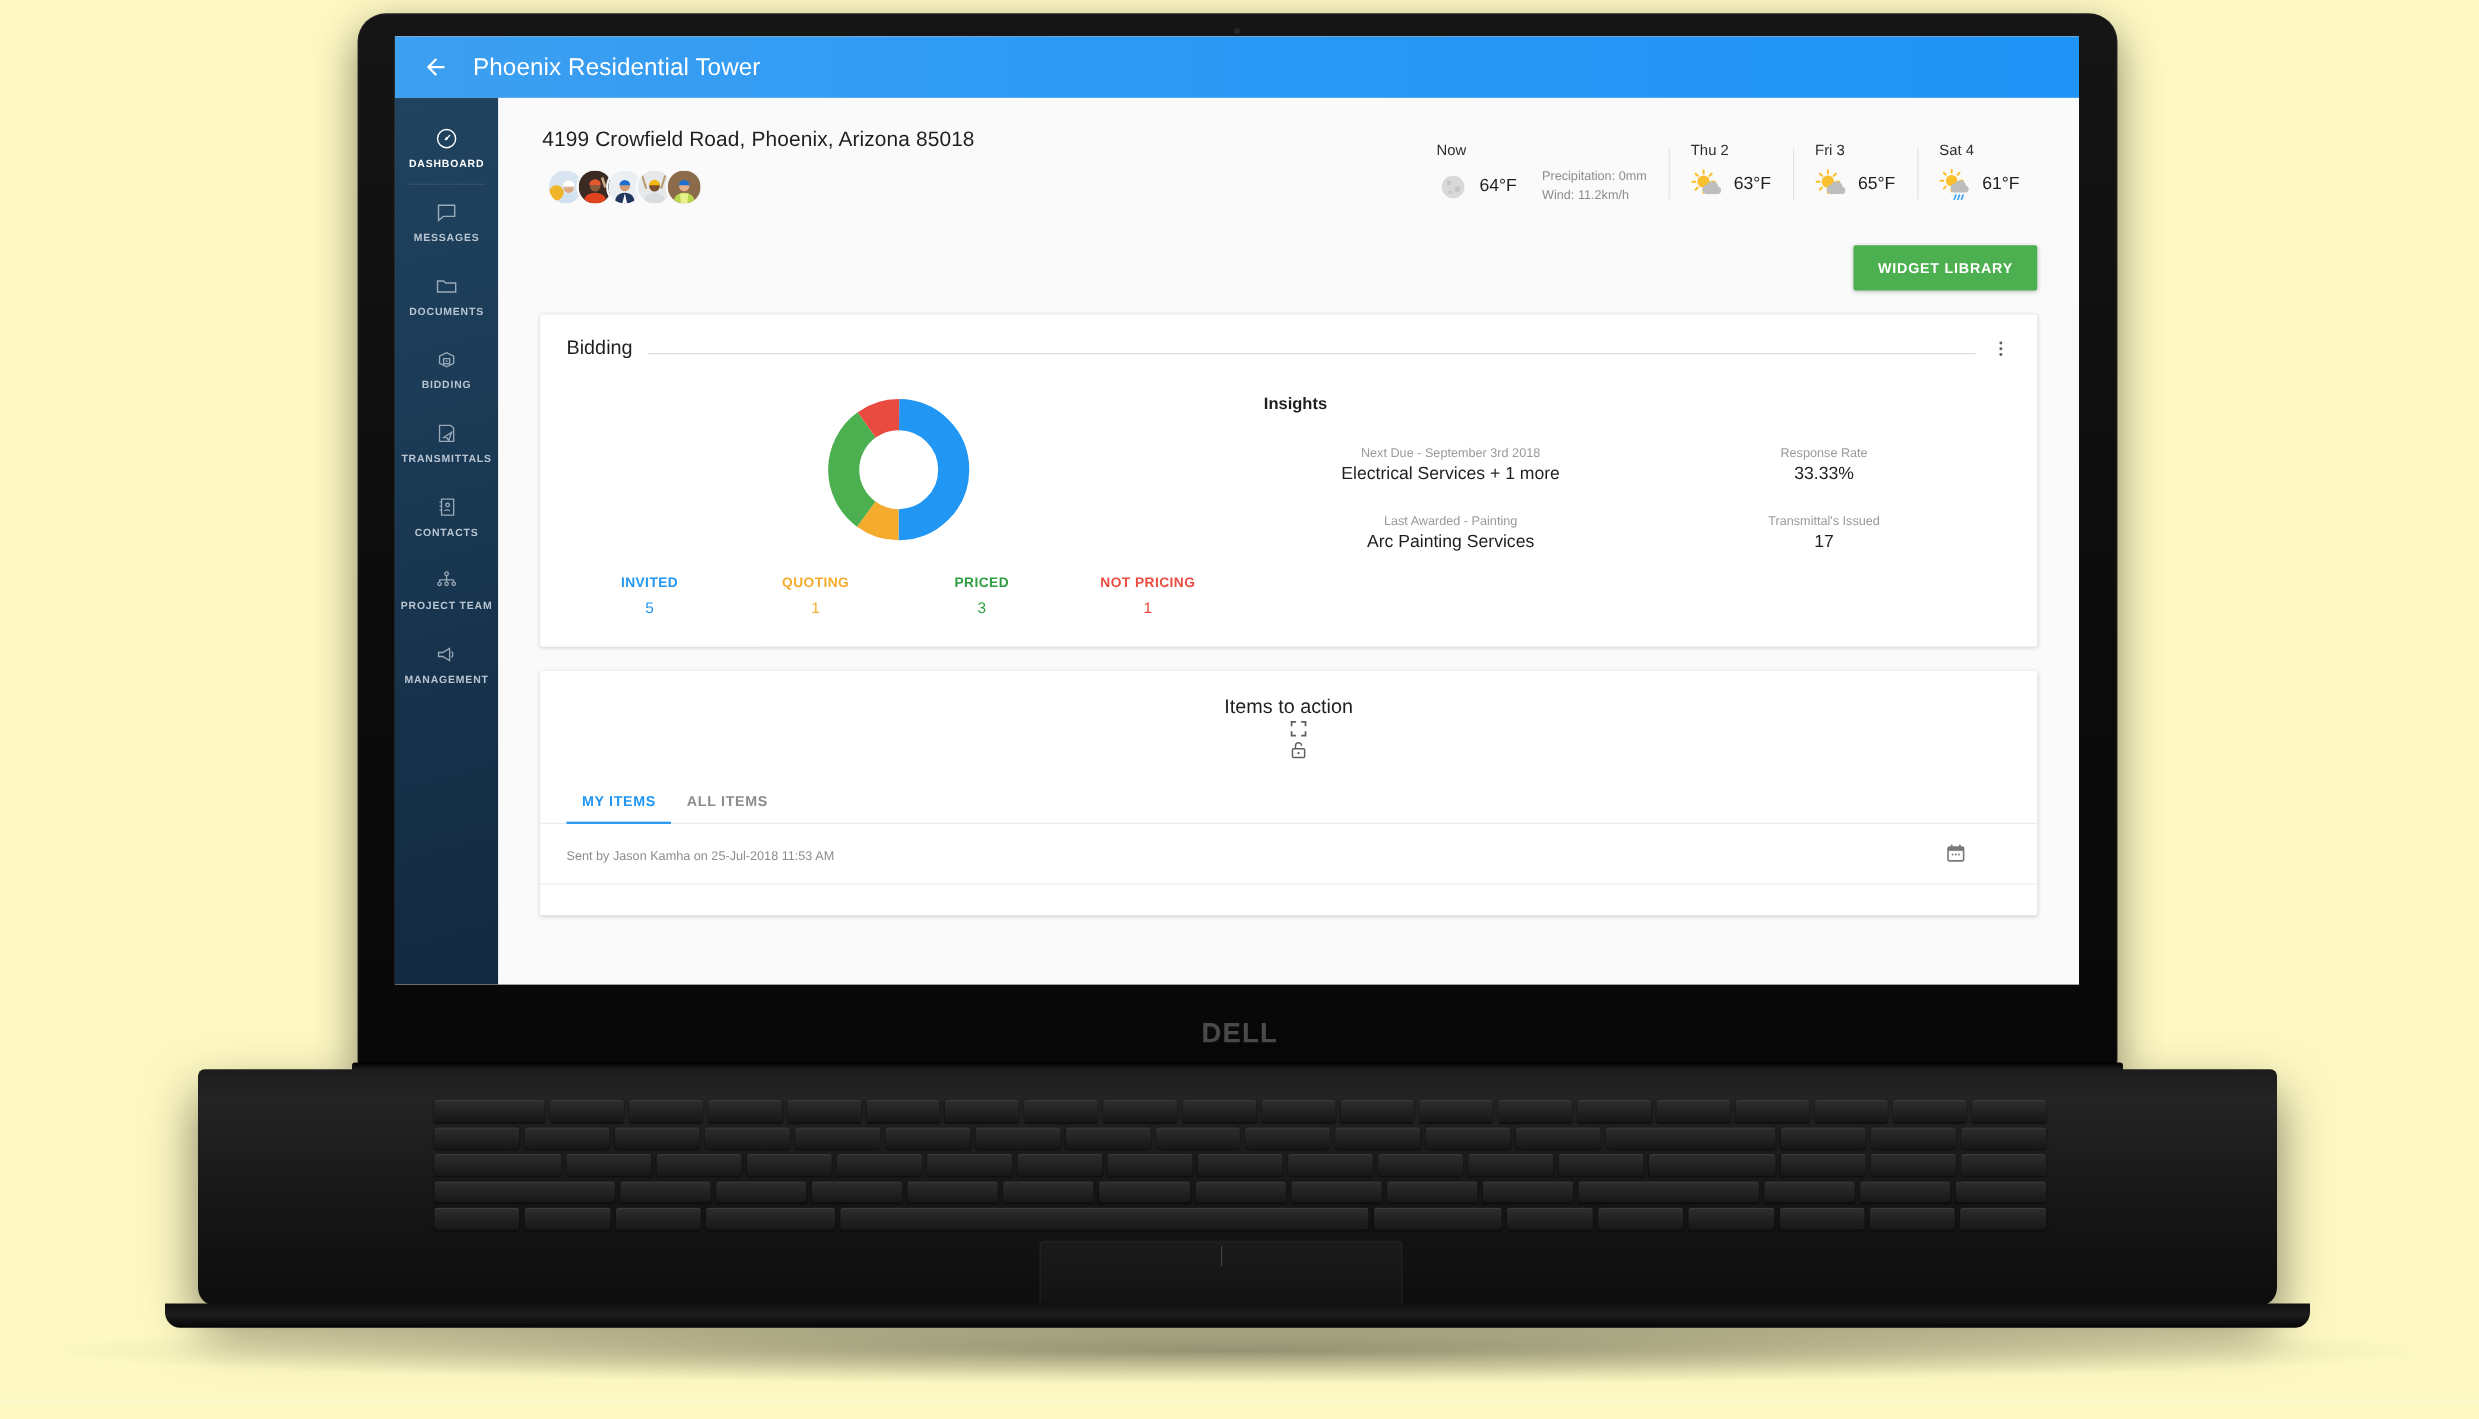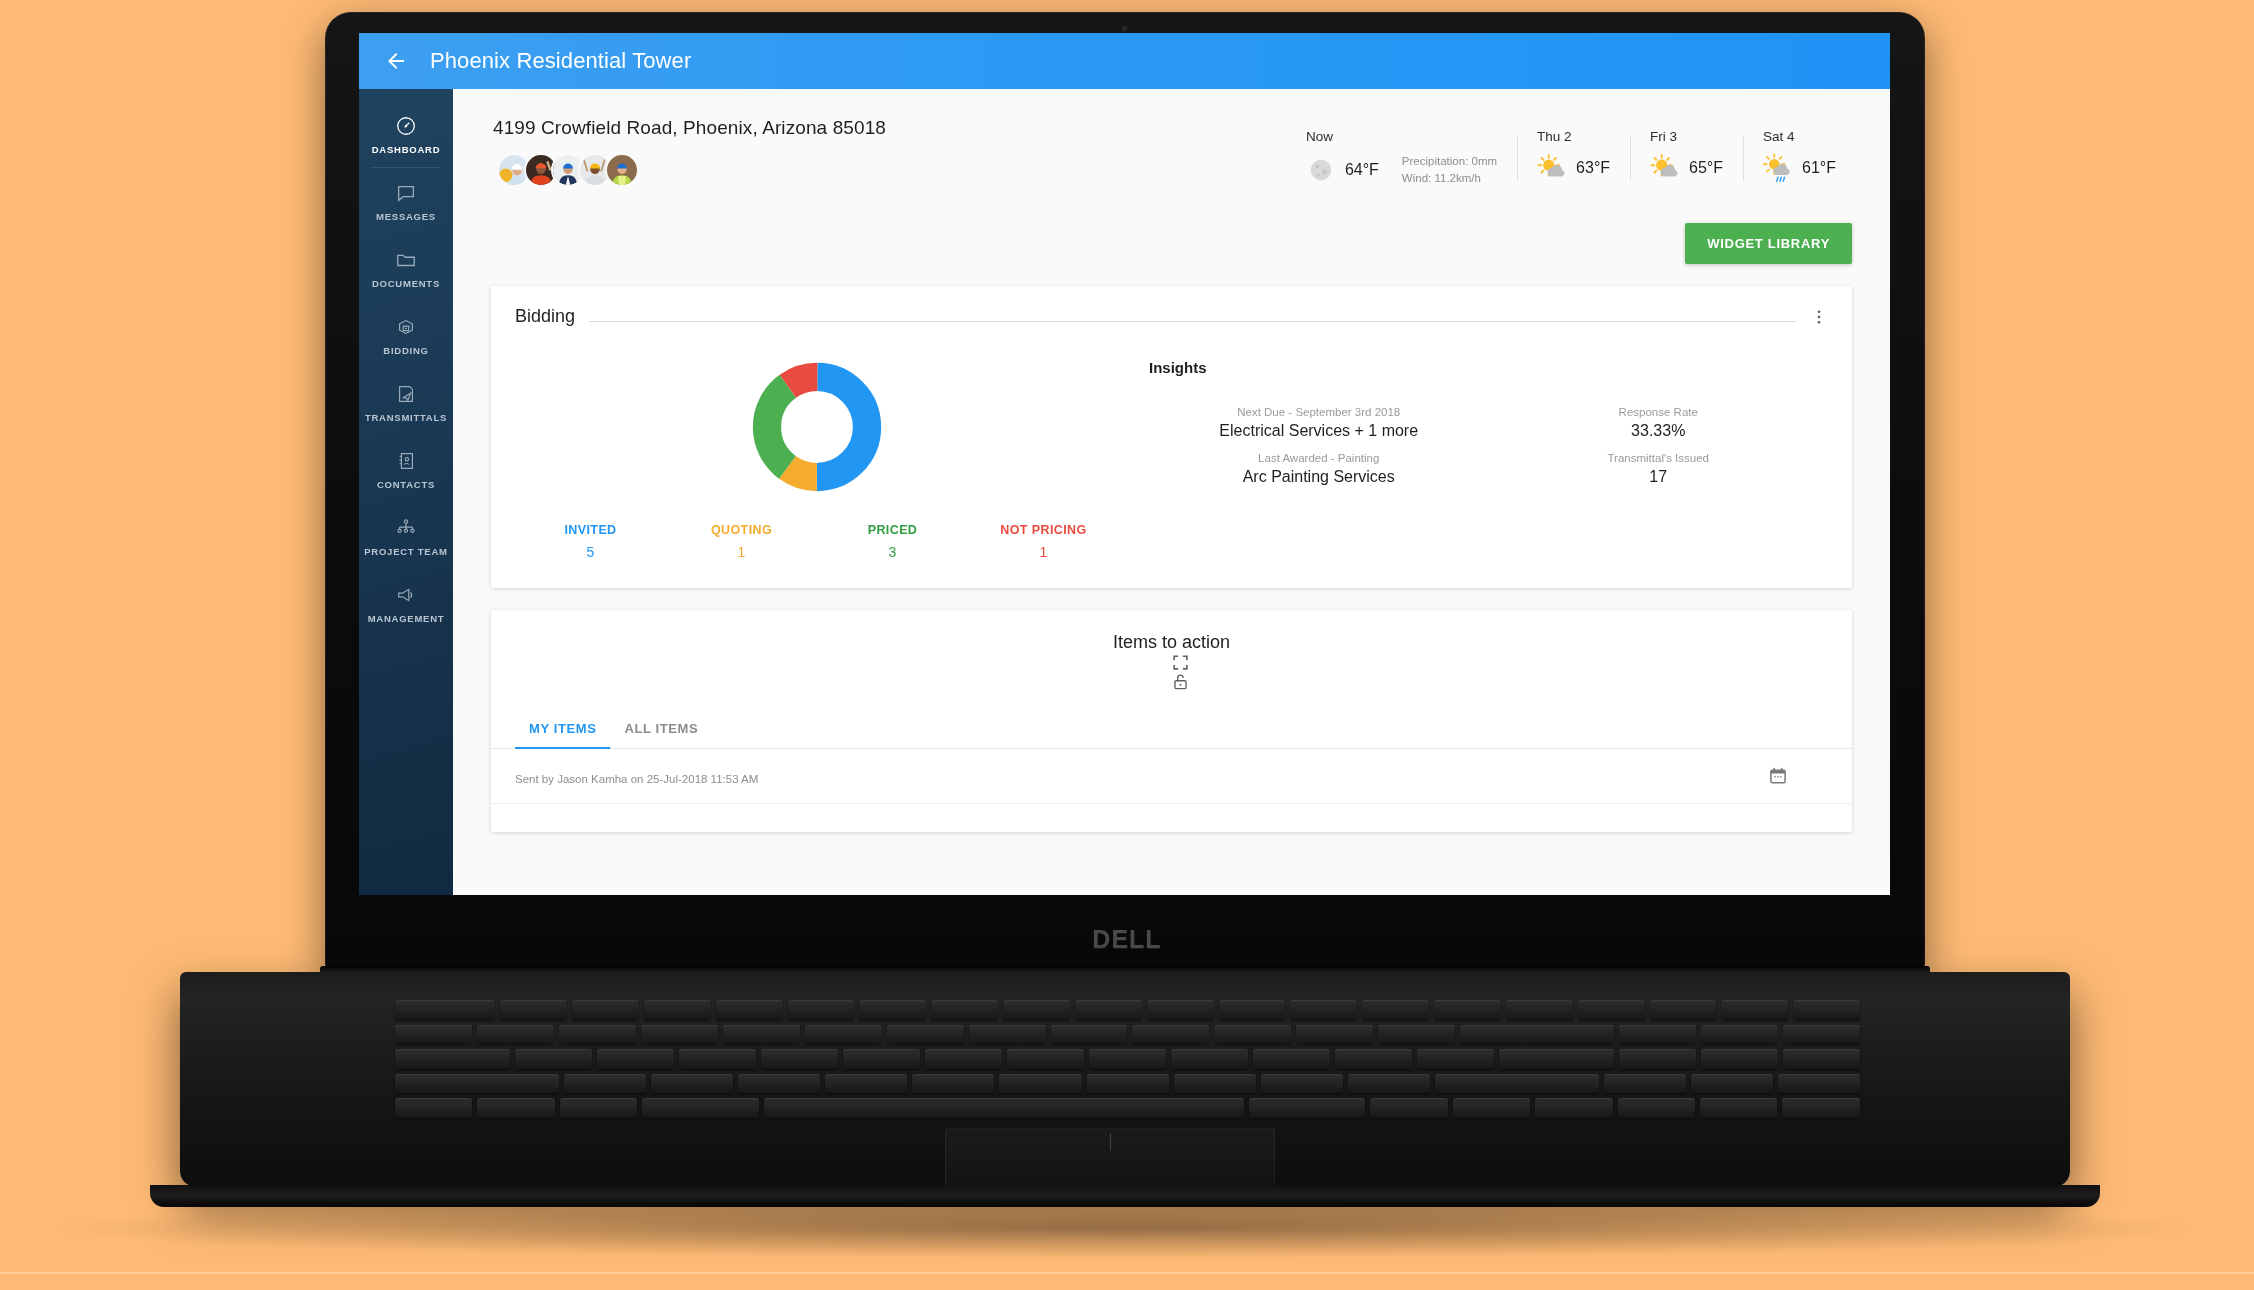--- a/index.html
+++ b/index.html
@@ -4,21 +4,21 @@
 <style>
   * { box-sizing: border-box; margin: 0; padding: 0; }
   html, body {
     width: 2254px; height: 1290px;
     overflow: hidden;
     background: #4e7350;
     font-family: "Liberation Sans", sans-serif;
   }
 
   
-  .scene { position: relative; width: 2254px; height: 1290px; background: #fdba74; }
+  .scene { position: relative; width: 2254px; height: 1290px; background: #fef9c3; }
 
   
   .laptop-lid {
     position: absolute; left: 325px; top: 12px;
     width: 1600px; height: 960px;
     background: linear-gradient(180deg,#151515 0%, #0c0c0c 55%, #080808 100%);
     border-radius: 26px 26px 8px 8px;
     box-shadow: 0 14px 40px rgba(0,0,0,.45);
   }
   .lid-inner-edge {
@@ -138,21 +138,21 @@
   .bid-body { display: flex; padding: 18px 24px 28px 24px; }
   .donut-col { width: 46%; display:flex; flex-direction: column; align-items: center; }
   .donut { width: 132px; height: 132px; margin-top: 16px; }
   .legend { display:flex; width: 100%; margin-top: 30px; }
   .legend-item { flex: 1; text-align: center; cursor: pointer; }
   .legend-label { font-size: 12.5px; font-weight: bold; letter-spacing: .4px; }
   .legend-value { font-size: 14px; margin-top: 7px; font-weight: 500; }
 
   .insights-col { flex: 1; padding-left: 30px; padding-top: 14px; }
   .insights-title { font-size: 15px; font-weight: bold; color: #1f1f1f; }
-  .ins-grid { display: grid; grid-template-columns: 1fr 1fr; margin-top: 30px; row-gap: 12px; }
+  .ins-grid { display: grid; grid-template-columns: 1fr 1fr; margin-top: 30px; row-gap: 28px; }
   .ins-cell { text-align: center; }
   .ins-cap { font-size: 11.5px; color: #9a9a9a; }
   .ins-val { font-size: 16px; color: #1f1f1f; margin-top: 4px; }
 
   
   .ita-head { display:flex; align-items:center; padding: 22px 24px 0 24px; flex-direction: column; }
   .ita-head .spacer { flex: 1; }
   .ita-ico { width: 19px; height: 19px; margin-left: 18px; cursor:pointer; flex:none; }
   .tabs { display:flex; padding: 0 24px; margin-top: 20px; border-bottom: 1px solid #eaeaea; }
   .tab {

